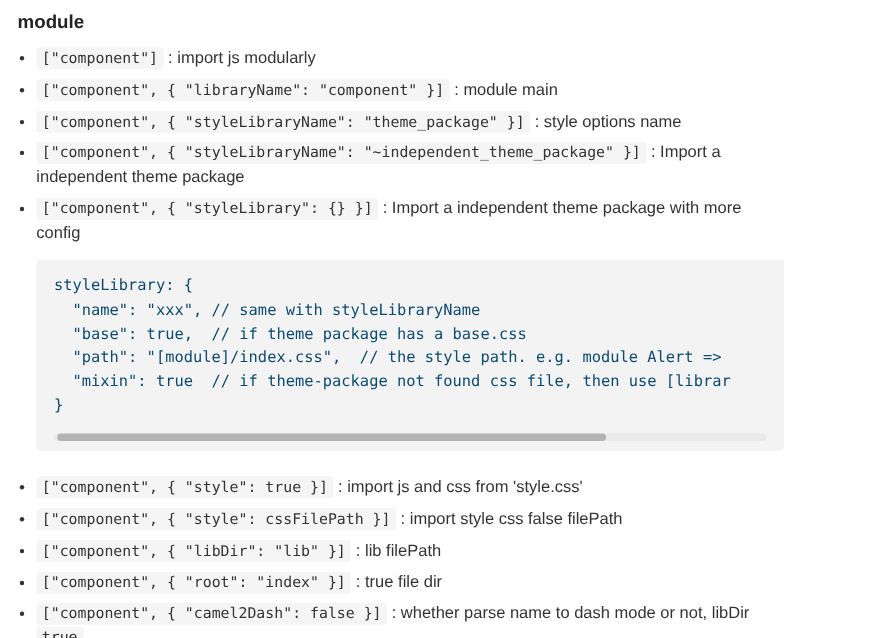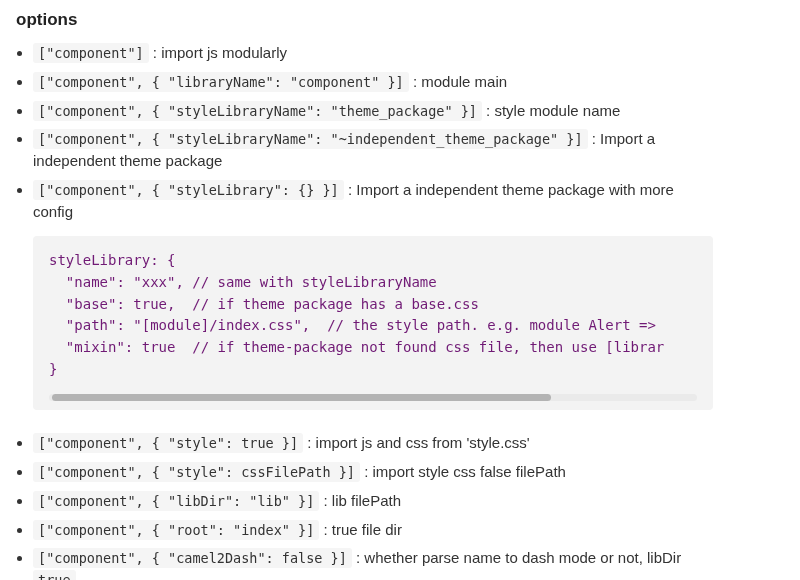--- a/index.html
+++ b/index.html
@@ -45,21 +45,21 @@
     margin: 14px 0 22px 17px;
     background: #f3f3f3;
     border-radius: 4px;
     padding: 14px 16px 9px 16px;
   }
   .codeblock pre {
     margin: 0;
     font-family: "DejaVu Sans Mono", monospace;
     font-size: 14px;
     line-height: 1.55;
-    color: #701a75;
+    color: #0c4a6e;
     white-space: pre;
     overflow: hidden;
   }
   .hscroll {
     margin-top: 14px;
     height: 7px;
     width: 100%;
     background: #eaeaea;
     border-radius: 4px;
     position: relative;
@@ -70,26 +70,26 @@
     top: 0;
     height: 7px;
     width: 77%;
     background: #b3b3b3;
     border-radius: 4px;
   }
 </style>
 </head>
 <body>
 
-<h2 class="page-heading">options</h2>
+<h2 class="page-heading">module</h2>
 
 <ul class="opts">
   <li><code class="inline">["component"]</code><span> : import js modularly</span></li>
   <li><code class="inline">["component", { "libraryName": "component" }]</code><span> : module main</span></li>
-  <li><code class="inline">["component", { "styleLibraryName": "theme_package" }]</code><span> : style module name</span></li>
+  <li><code class="inline">["component", { "styleLibraryName": "theme_package" }]</code><span> : style options name</span></li>
   <li><code class="inline">["component", { "styleLibraryName": "~independent_theme_package" }]</code><span> : Import a independent theme package</span></li>
   <li><code class="inline">["component", { "styleLibrary": {} }]</code><span> : Import a independent theme package with more config</span></li>
 </ul>
 
 <div class="codeblock">
   <pre><div>styleLibrary: {</div><div>  "name": "xxx", // same with styleLibraryName</div><div>  "base": true,  // if theme package has a base.css</div><div>  "path": "[module]/index.css",  // the style path. e.g. module Alert =&gt;</div><div>  "mixin": true  // if theme-package not found css file, then use [librar</div><div>}</div></pre>
   <div class="hscroll">
     <div class="thumb"></div>
   </div>
 </div>

